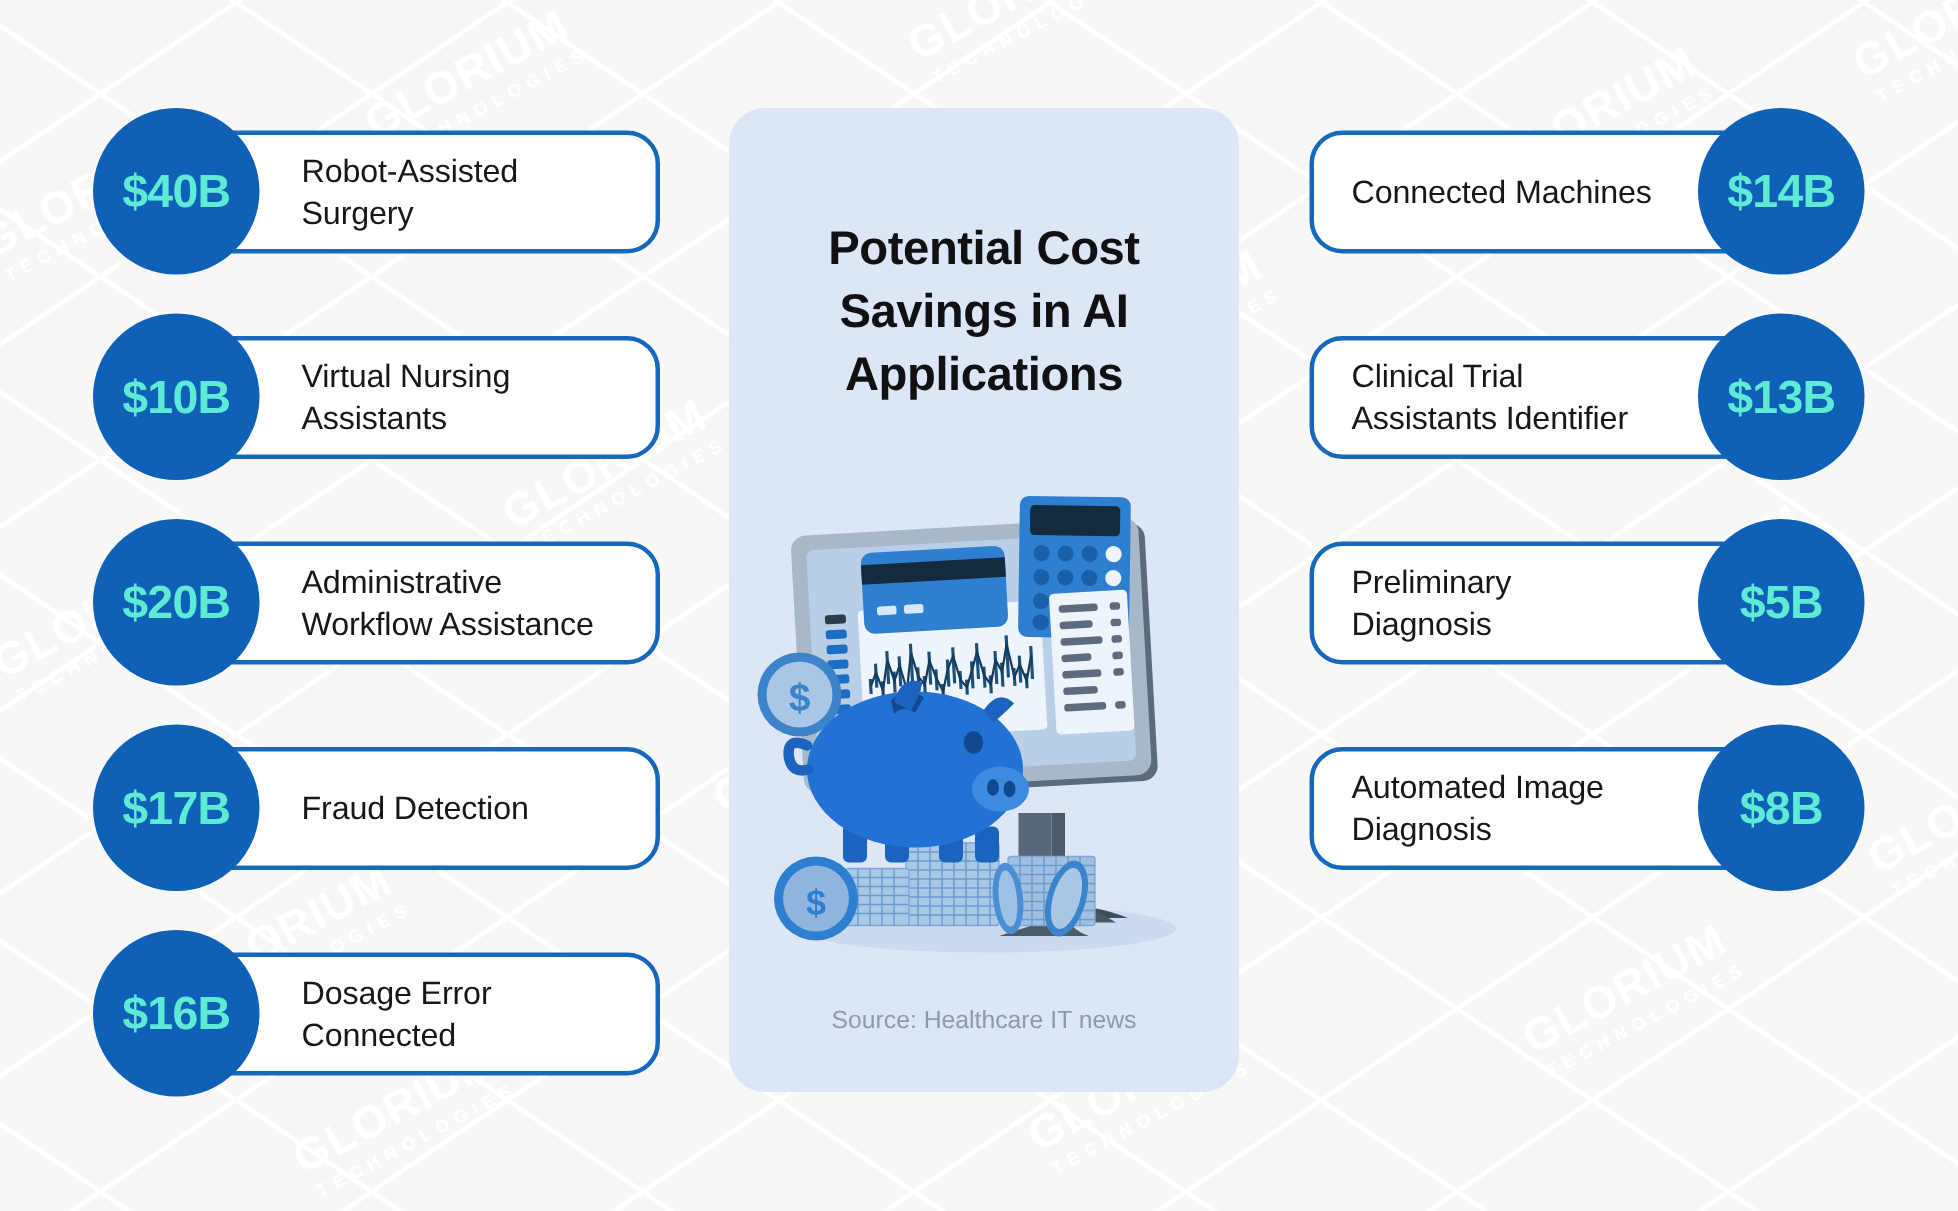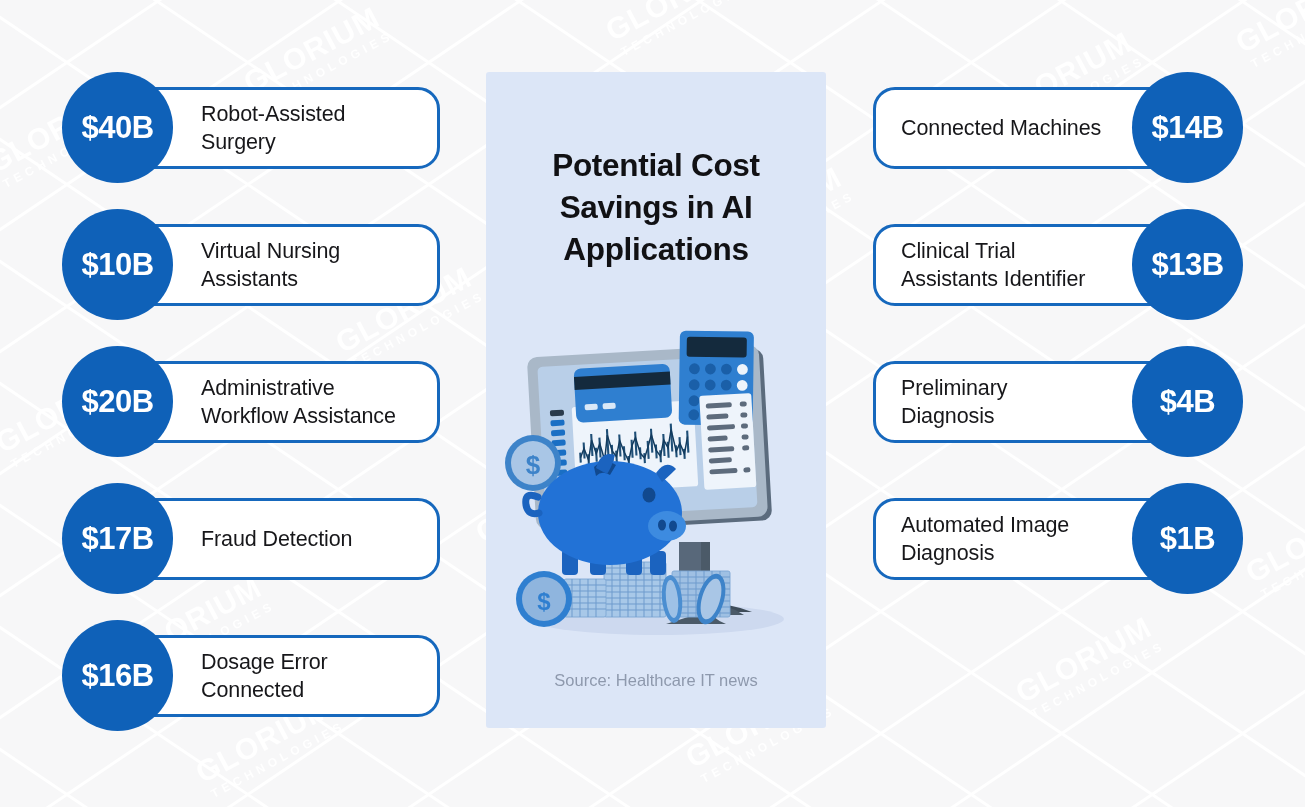--- a/index.html
+++ b/index.html
@@ -100,35 +100,35 @@
     background: #0f61b8;
     display: flex;
     align-items: center;
     justify-content: center;
     z-index: 2;
   }
   .row-left .bubble  { left: 0; }
   .row-right .bubble { left: 289px; }
 
   .bubble-value {
-    color: #ffffff;
+    color: #5eead4;
     font-size: 31px;
     font-weight: 700;
     letter-spacing: -0.5px;
   }
 
   
   #center-card {
     position: absolute;
     left: 486px;
     top: 72px;
     width: 340px;
     height: 656px;
     background: #dce6f7;
-    border-radius: 3px;
+    border-radius: 24px;
     overflow: hidden;
   }
 
   #center-title {
     margin: 72px 26px 0;
     text-align: center;
     font-size: 31.5px;
     font-weight: 700;
     line-height: 1.34;
     color: #111114;
@@ -479,26 +479,26 @@
         </div>
         <div class="bubble">
           <span class="bubble-value">$13B</span>
         </div>
       </div>
       <div class="stat-row row-right">
         <div class="pill">
           <div class="pill-label">Preliminary<br><span>Diagnosis</span></div>
         </div>
         <div class="bubble">
-          <span class="bubble-value">$4B</span>
+          <span class="bubble-value">$5B</span>
         </div>
       </div>
       <div class="stat-row row-right">
         <div class="pill">
           <div class="pill-label">Automated Image<br><span>Diagnosis</span></div>
         </div>
         <div class="bubble">
-          <span class="bubble-value">$1B</span>
+          <span class="bubble-value">$8B</span>
         </div>
       </div>
     </div>
 
 </div>
 
 </body></html>

